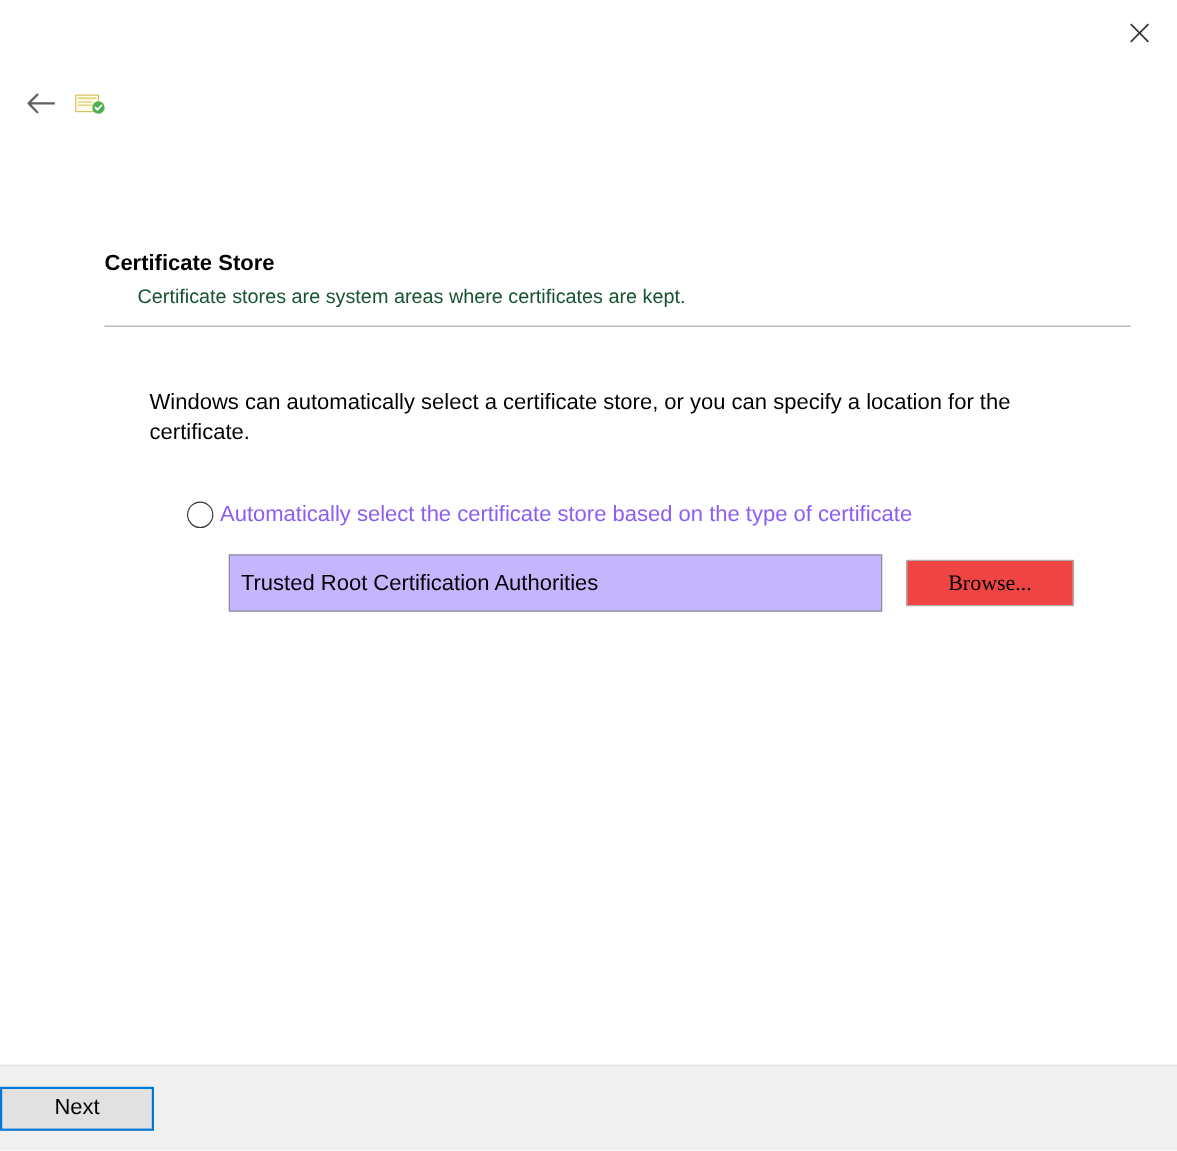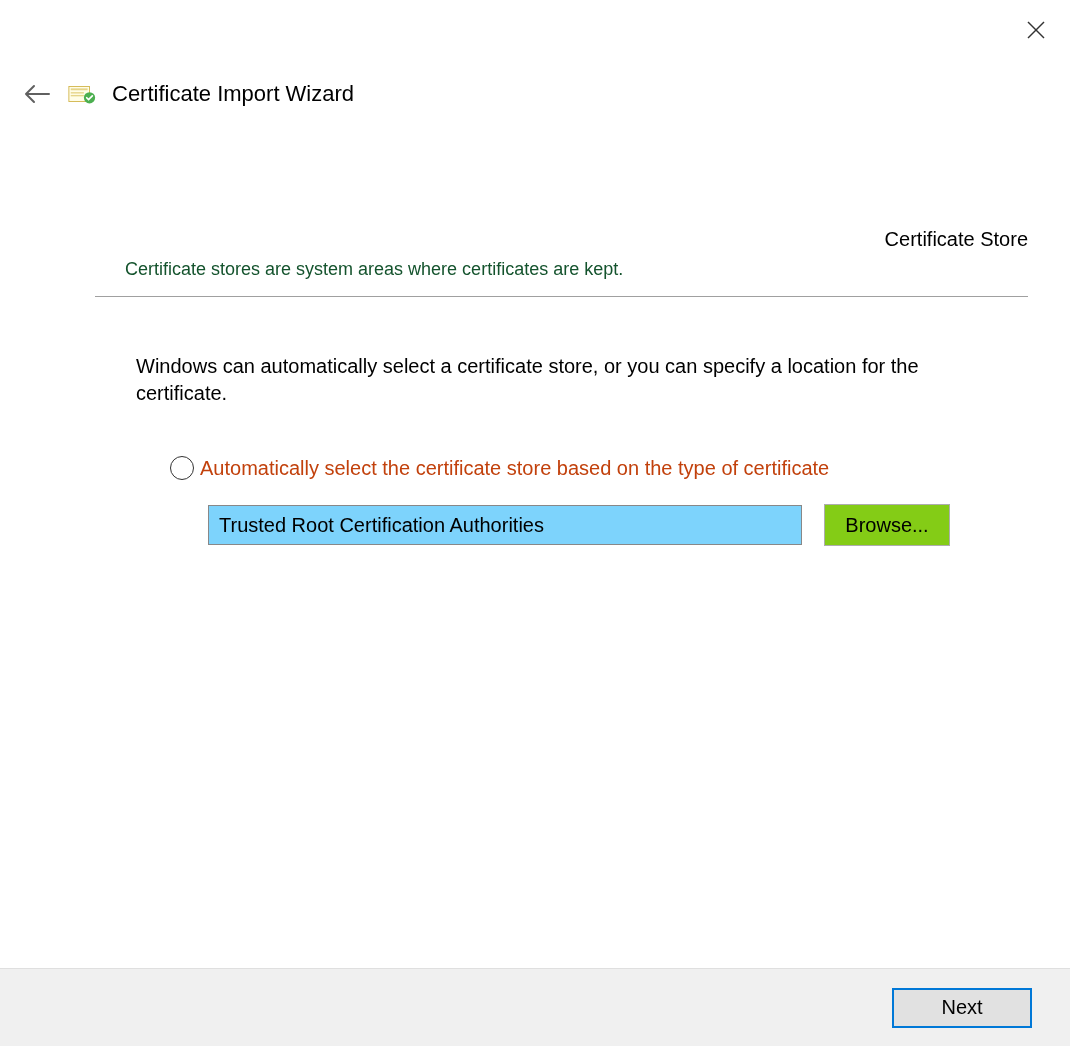--- a/index.html
+++ b/index.html
@@ -66,24 +66,23 @@
     .title {
       font-size: 22px;
       font-weight: 400;
       color: #000;
     }
     .content {
       padding: 118px 42px 0 95px;
     }
     .section-title {
       font-size: 20px;
-      font-weight: 400;
+      font-weight: 700;
       color: #000;
       margin-bottom: 8px;
-      text-align: right;
     }
     .section-desc {
       font-size: 18px;
       font-weight: 400;
       color: #14532d;
       padding-left: 30px;
       margin-bottom: 16px;
     }
     .divider {
       border: none;
@@ -120,68 +119,67 @@
     }
     .radio-circle.selected::after {
       content: "";
       width: 12px;
       height: 12px;
       background: #000;
       border-radius: 50%;
     }
     .radio-label {
       font-size: 20px;
-      color: #c2410c;
+      color: #8b5cf6;
     }
     .store-sub {
       padding-left: 113px;
       margin-top: 20px;
     }
     .store-label {
       font-size: 20px;
       color: #000;
       margin-bottom: 4px;
     }
     .store-row {
       display: flex;
       align-items: center;
       gap: 22px;
     }
     .store-input {
       width: 594px;
-      height: 40px;
+      height: 52px;
       border: 1px solid #888;
       padding: 0 10px;
       font-size: 20px;
       font-family: inherit;
       color: #000;
-      background: #7dd3fc;
+      background: #c4b5fd;
       outline: none;
     }
     .browse-btn {
-      width: 126px;
+      width: 152px;
       height: 42px;
-      background: #84cc16;
+      background: #ef4444;
       border: 1px solid #adadad;
       font-size: 20px;
-      font-family: Liberation Sans, sans-serif;
+      font-family: Liberation Serif, serif;
       color: #000;
       cursor: pointer;
     }
     .footer {
       position: absolute;
       bottom: 0;
       left: 0;
       right: 0;
       height: 78px;
       background: #f0f0f0;
       border-top: 1px solid #dfdfdf;
       display: flex;
       align-items: center;
-      justify-content: flex-end;
       padding-right: 38px;
       gap: 14px;
     }
     .footer-btn {
       width: 140px;
       height: 40px;
       font-size: 20px;
       font-family: inherit;
       color: #000;
       cursor: pointer;
@@ -211,21 +209,20 @@
   <div class="cert-icon">
     <svg viewBox="0 0 32 32">
       <rect x="2" y="8" width="22" height="16" fill="#fffde7" stroke="#d4b850" stroke-width="1"></rect>
       <rect x="4" y="10" width="18" height="2" fill="#e6d58a"></rect>
       <rect x="4" y="14" width="14" height="1.5" fill="#e6d58a"></rect>
       <rect x="4" y="17" width="14" height="1.5" fill="#e6d58a"></rect>
       <circle cx="24" cy="20" r="6" fill="#4caf50"></circle>
       <path d="M21 20 L23 22 L27 18" stroke="#fff" stroke-width="1.8" fill="none" stroke-linecap="round"></path>
     </svg>
   </div>
-  <div class="title">Certificate Import Wizard</div>
 </div>
 
 <div class="content">
   <div class="section-title">Certificate Store</div>
   <div class="section-desc">Certificate stores are system areas where certificates are kept.</div>
   <hr class="divider">
   <div class="instruction">Windows can automatically select a certificate store, or you can specify a location for the certificate.</div>
 
   <div class="radio-group">
     <div class="radio-row">

